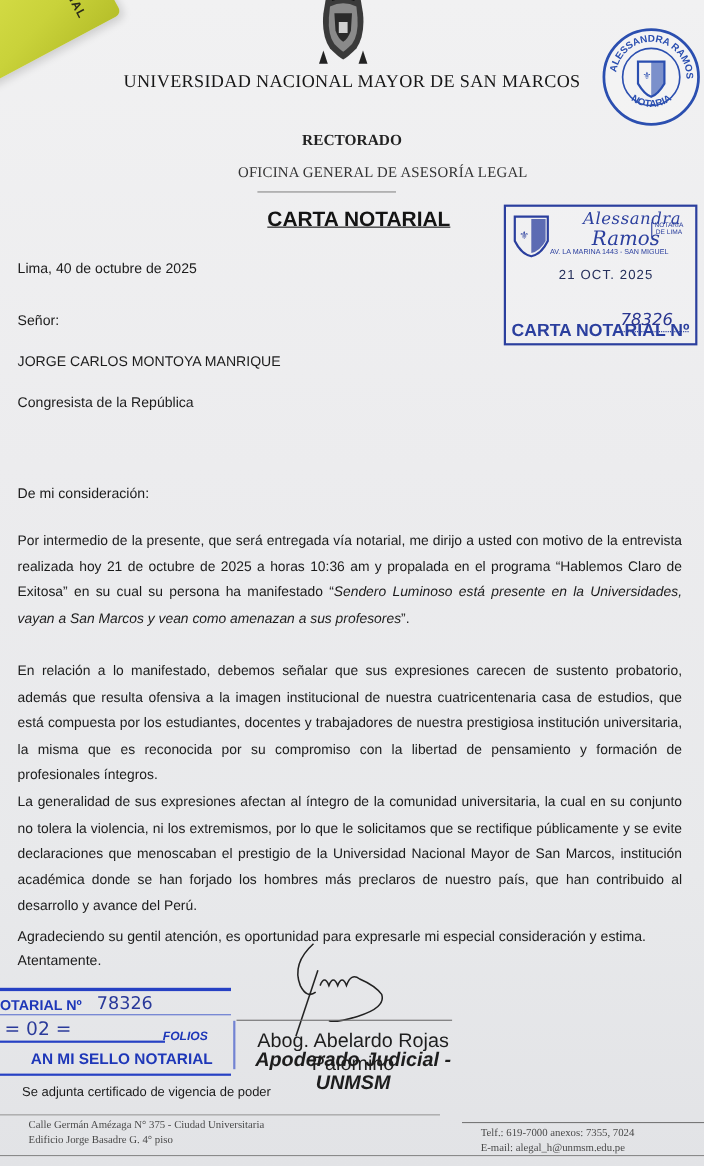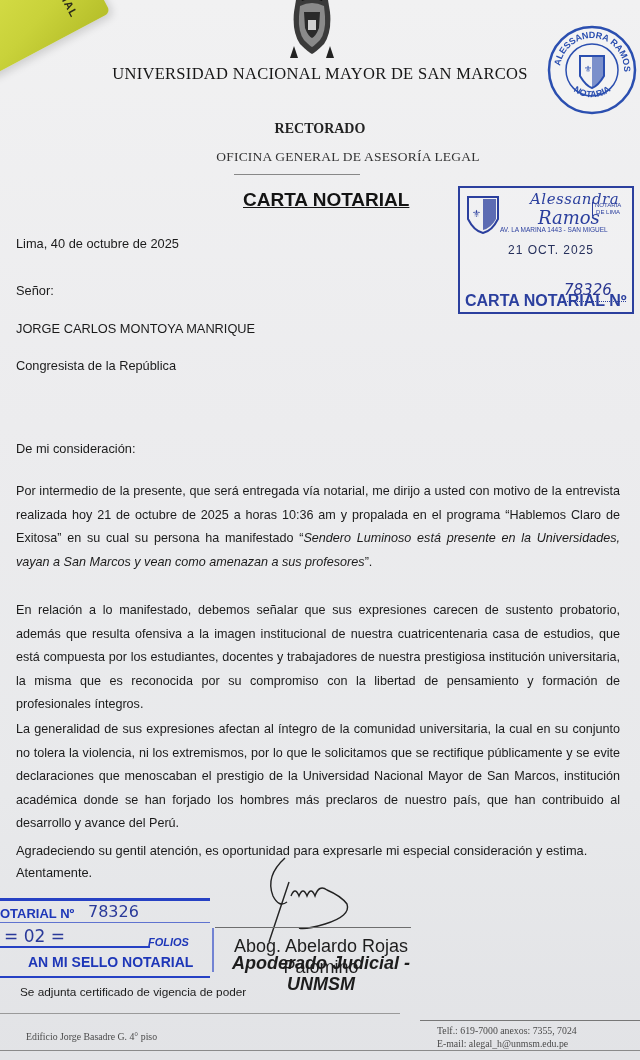--- a/index.html
+++ b/index.html
@@ -215,18 +215,19 @@
     <div class="ls-text" style="left:148px;top:38px;font-size:11px;font-style:italic;">FOLIOS</div>
     <div class="ls-text" style="left:0;top:56px;font-size:14px;margin-left:28px;">AN MI SELLO NOTARIAL</div>
     <div class="ls-bar" style="top:78px;width:210px;height:2px;"></div>
     <div class="ls-bar" style="left:212px;top:30px;width:1.5px;height:44px;opacity:0.6;"></div>
   </div>
 
   <div class="line" style="top:985px;left:20px;font-size:11.8px;">Se adjunta certificado de vigencia de poder</div>
 
   <div class="footer-rule" style="left:0;top:1013px;width:400px;"></div>
   <div class="footer-rule" style="left:420px;top:1020px;width:220px;background:#777;"></div>
+  <div class="footer-text" style="left:26px;top:1016px;">Calle Germán Amézaga N° 375 - Ciudad Universitaria</div>
   <div class="footer-text" style="left:26px;top:1030px;">Edificio Jorge Basadre G. 4° piso</div>
   <div class="footer-text" style="left:437px;top:1024px;">Telf.: 619-7000 anexos: 7355, 7024</div>
   <div class="footer-text" style="left:437px;top:1037px;">E-mail: alegal_h@unmsm.edu.pe</div>
   <div class="footer-rule" style="left:0;top:1050px;width:640px;background:#8a8a8a;"></div>
 
 </div>
 
 </body></html>

